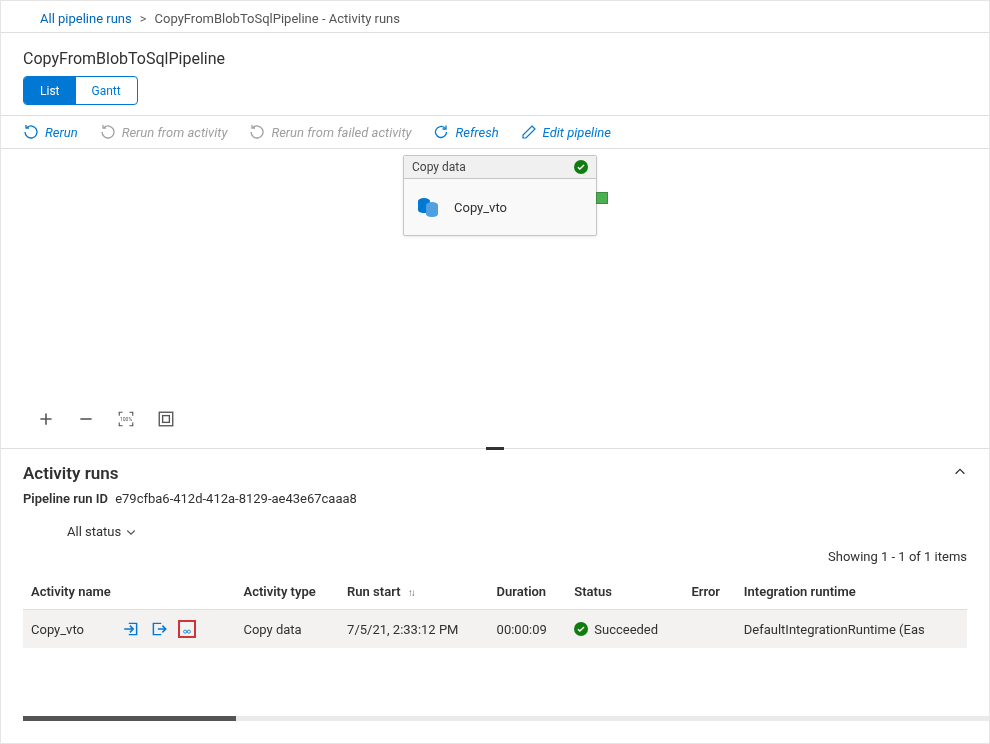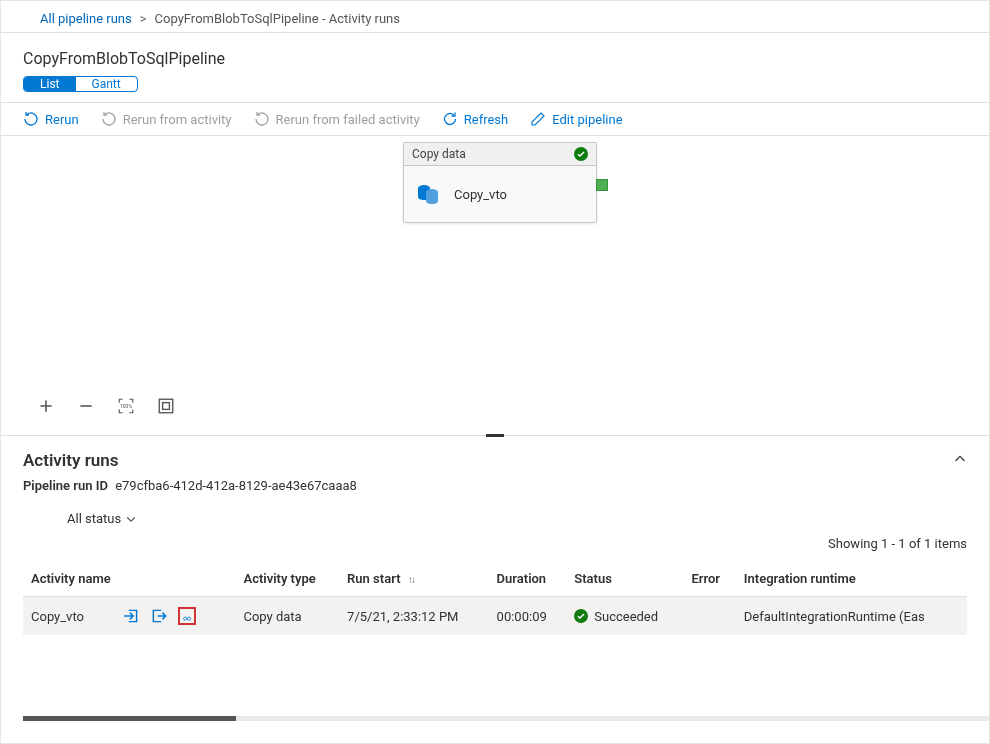--- a/index.html
+++ b/index.html
@@ -49,41 +49,42 @@
     font-weight: 400;
   }
 
   
   .toggle-row { padding: 0 22px 10px; }
   .toggle {
     display: inline-flex;
     border: 1px solid var(--blue);
     border-radius: 4px;
     overflow: hidden;
-    height: 16px;
+    height: 29px;
   }
   .toggle span {
     display: inline-flex;
     align-items: center;
     justify-content: center;
     padding: 0 16px;
     font-size: 12px;
     cursor: pointer;
     color: var(--blue);
   }
   .toggle span.active { background: var(--blue); color: #fff; }
 
   
   .toolbar {
     display: flex;
     align-items: center;
     gap: 22px;
     padding: 8px 22px;
     border-top: 1px solid var(--border);
     border-bottom: 1px solid var(--border);
+    font-style: italic;
   }
   .tbtn {
     display: inline-flex;
     align-items: center;
     gap: 6px;
     color: var(--blue);
     cursor: pointer;
     font-size: 13px;
   }
   .tbtn.disabled { color: var(--disabled); cursor: default; }

